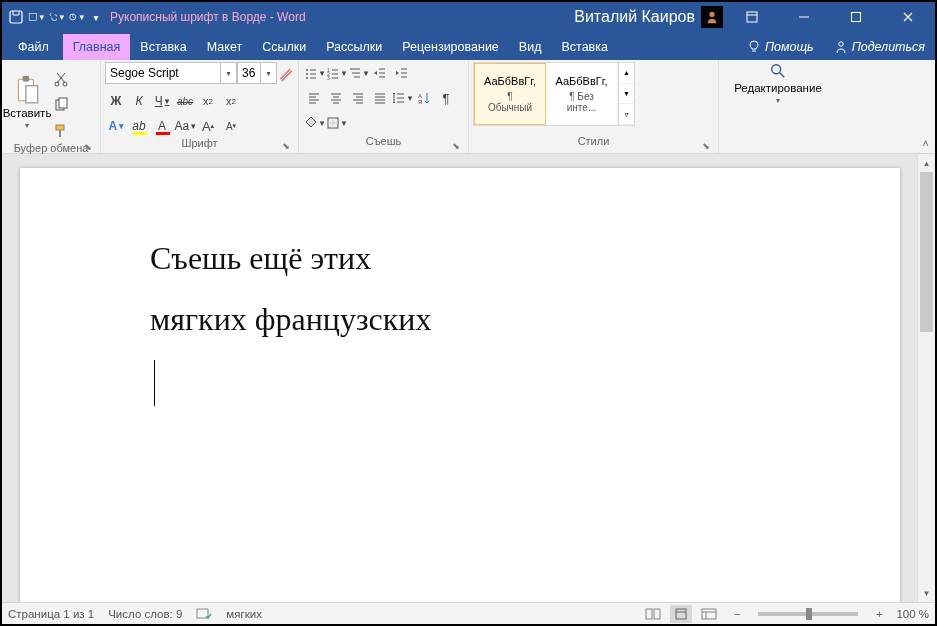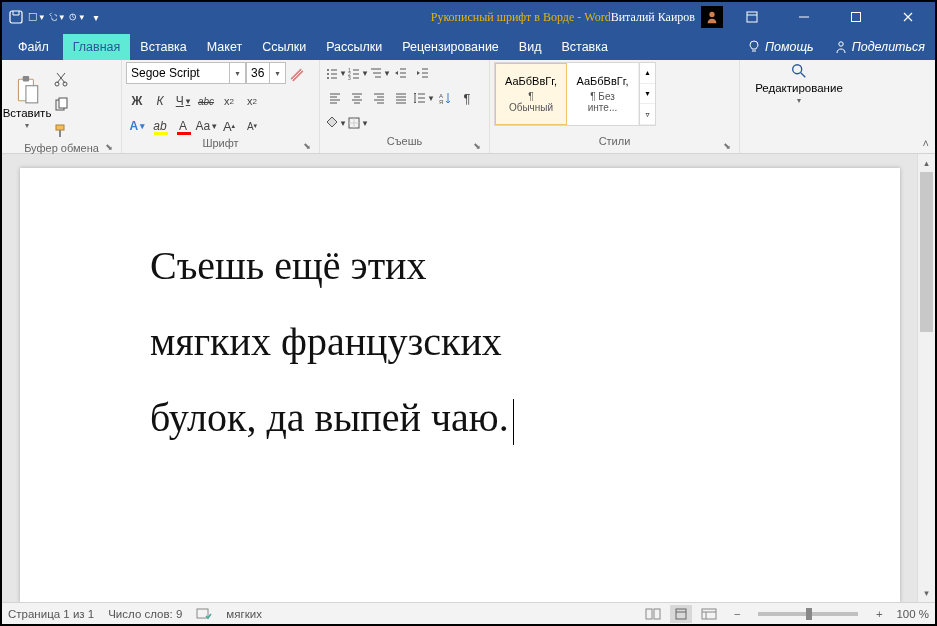--- a/index.html
+++ b/index.html
@@ -4,31 +4,31 @@
 <style>
   * { box-sizing: border-box; margin: 0; padding: 0; }
   html, body { width: 937px; height: 626px; font-family: "Segoe UI", Tahoma, sans-serif; font-size: 12px; background: #fff; }
 
   .outer { border: 2px solid #000; width: 937px; height: 626px; position: relative; background:#fff;}
 
   
   .titlebar { height: 30px; background: #2b579a; color:#fff; display:flex; align-items:center; font-size:12px; }
   .qat { display:flex; align-items:center; gap:4px; padding:0 6px; }
   .qat .icon, .titlebar .icon { width:16px; height:16px; display:inline-flex; align-items:center; justify-content:center; color:#fff; }
-  .title-center { flex:1; text-align:right; color:#eab308;font-family:Liberation Serif, serif; }
+  .title-center { flex:1; text-align:left; color:#f9a8d4; }
   .title-right { display:flex; align-items:center; gap:6px; padding-right:4px; }
   .avatar { width:22px; height:22px; background:#000; display:flex; align-items:center; justify-content:center; }
   .winbtn { width:46px; height:30px; display:flex; align-items:center; justify-content:center; color:#fff; }
   .dropdown-caret::after { content:"▾"; font-size:9px; margin-left:2px; }
 
   
   .ribbon-tabs { height:28px; background:#2b579a; display:flex; align-items:flex-end; color:#fff; padding-left:2px;}
   .tab { padding:6px 10px 6px; font-size:12.5px; color:#fff; cursor:pointer;margin-top:16px; }
   .tab.file { padding-left:14px; padding-right:14px;}
-  .tab.active { background:#5eead4; color:#2b579a; }
+  .tab.active { background:#f0abfc; color:#2b579a; }
   .tab-help { display:flex; align-items:center; gap:4px;}
   .ribbon-tabs-right { margin-left:auto; display:flex;font-style:italic; }
 
   
   .ribbon { height:94px; background:#f3f3f3; border-bottom:1px solid #d4d4d4; display:flex; position:relative;}
   .group { border-right:1px solid #e1e1e1; display:flex; flex-direction:column; height:100%; padding:2px 4px 0 4px; }
   .group-body { flex:1; display:flex; gap:2px;}
   .group-label { height:18px; font-size:11px; color:#666; text-align:center; position:relative; }
   .dialog-launcher { position:absolute; right:2px; bottom:1px; width:12px; height:12px; font-size:9px; color:#777; display:flex; align-items:center; justify-content:center;}
   .smallbtn { width:22px; height:22px; display:flex; align-items:center; justify-content:center; color:#444;}
@@ -67,21 +67,21 @@
   
   .editing { width:110px; display:flex; flex-direction:column; align-items:center; justify-content:center; gap:2px;}
   .editing svg { width:18px; height:18px;}
 
   .collapse-ribbon { position:absolute; right:6px; bottom:4px; font-size:11px; color:#666;}
 
   
   .doc-area-wrap { position:relative; height: calc(626px - 4px - 30px - 28px - 94px - 22px); background:#e6e6e6; display:flex;}
   .doc-area { flex:1; position:relative; overflow:hidden; padding:14px 0 0 18px;}
   .page { background:#fff; width:880px; height:100%; box-shadow:0 0 4px rgba(0,0,0,0.25); padding:60px 110px 0 130px; position:relative;}
-  .page-text { font-family:"Segoe Script","Comic Sans MS",cursive; font-size:40px; line-height:1.9; color:#111; }
+  .page-text { font-family:"Segoe Script","Comic Sans MS",cursive; font-size:32px; line-height:1.9; color:#111; }
   .text-cursor { display:inline-block; width:1px; height:46px; background:#000; vertical-align:middle; margin-left:4px;}
 
   .vscrollbar { width:18px; background:#f1f1f1; border-left:1px solid #ddd; display:flex; flex-direction:column;}
   .vscrollbar .arrow { height:18px; display:flex; align-items:center; justify-content:center; font-size:9px; color:#666;}
   .vscrollbar .track { flex:1; position:relative;}
   .vscrollbar .thumb { position:absolute; left:2px; right:2px; top:0; height:160px; background:#c8c8c8;}
 
   
   .statusbar { height:22px; background:#f3f3f3; border-top:1px solid #d4d4d4; display:flex; align-items:center; font-size:11.5px; color:#555; padding:0 6px; gap:14px;}
   .status-right { margin-left:auto; display:flex; align-items:center; gap:6px;}
@@ -119,21 +119,21 @@
       <span class="icon dropdown-caret">
         <svg viewBox="0 0 16 16" width="14" height="14">
             <circle cx="8" cy="8" r="5" fill="none" stroke="#fff" stroke-width="1.3"></circle>
             <path d="M8 3v5l3 2" stroke="#fff" fill="none"></path>
           </svg>
       </span>
       <span class="icon" style="font-size:10px;">▾</span>
     </div>
     <div class="title-center">Рукописный шрифт в Ворде  -  Word</div>
     <div class="title-right">
-      <span style="font-size:12px;font-family:Liberation Serif, serif;">Виталий Каиров</span>
+      <span style="font-size:16px;">Виталий Каиров</span>
       <span class="avatar">
         <svg viewBox="0 0 16 16" width="14" height="14">
             <circle cx="8" cy="5" r="3" fill="#d08050"></circle>
             <path d="M3 15c0-3 2-5 5-5s5 2 5 5" fill="#d08050"></path>
           </svg>
       </span>
       <span class="winbtn">
         <svg viewBox="0 0 12 12" width="12" height="12">
             <rect x="1" y="1" width="10" height="10" fill="none" stroke="#fff"></rect>
             <path d="M1 4h10" stroke="#fff"></path>
@@ -180,21 +180,21 @@
             <circle cx="7" cy="4" r="2.2" fill="none" stroke="#fff"></circle>
             <path d="M3 13c0-3 2-4 4-4s4 1 4 4" fill="none" stroke="#fff"></path>
           </svg>
         <span>Поделиться</span>
       </div>
     </div>
   </div>
 
   <div class="ribbon">
 
-    <div class="group" style="width:120px;">
+    <div class="group" style="width:99px;">
       <div class="group-body">
         <div class="paste">
           <svg viewBox="0 0 24 28">
               <rect x="4" y="4" width="14" height="20" rx="1" fill="#fff" stroke="#c49a6c"></rect>
               <rect x="8" y="1" width="6" height="5" rx="1" fill="#888"></rect>
               <rect x="11" y="10" width="11" height="16" fill="#fff" stroke="#888"></rect>
             </svg>
           <span class="paste-label">Вставить</span>
           <span style="font-size:8px;color:#666;">▾</span>
         </div>
@@ -220,21 +220,21 @@
           </span>
         </div>
       </div>
       <div class="group-label"><span>Буфер обмена</span><span class="dialog-launcher">⬊</span></div>
     </div>
 
     <div class="group" style="width:198px;">
       <div class="group-body" style="flex-direction:column; gap:3px;">
         <div class="row">
           <div class="font-combo">
-            <div class="combo-input" style="width:104px;">Segoe Script</div>
+            <div class="combo-input" style="width:116px;">Segoe Script</div>
             <div class="combo-arrow">▾</div>
           </div>
           <div class="font-combo">
             <div class="combo-input" style="width:24px;">36</div>
             <div class="combo-arrow">▾</div>
           </div>
           <span class="smallbtn">
             <svg viewBox="0 0 16 16" width="16" height="16">
                 <path d="M3 13L13 3" stroke="#e08080" stroke-width="4"></path>
                 <path d="M3 13L13 3" stroke="#fff" stroke-width="1"></path>
@@ -394,21 +394,21 @@
 
     <span class="collapse-ribbon">˄</span>
   </div>
 
   <div class="doc-area-wrap">
     <div class="doc-area">
       <div class="page">
         <div class="page-text">
           <span>Съешь ещё этих</span><br>
           <span>мягких французских</span><br>
-          <span>булок, да выпей чаю.</span><span class="text-cursor"></span>
+          <span class="text-cursor"></span>
         </div>
       </div>
     </div>
     <div class="vscrollbar">
       <div class="arrow">▴</div>
       <div class="track">
           <div class="thumb"></div>
         </div>
       <div class="arrow">▾</div>
     </div>

